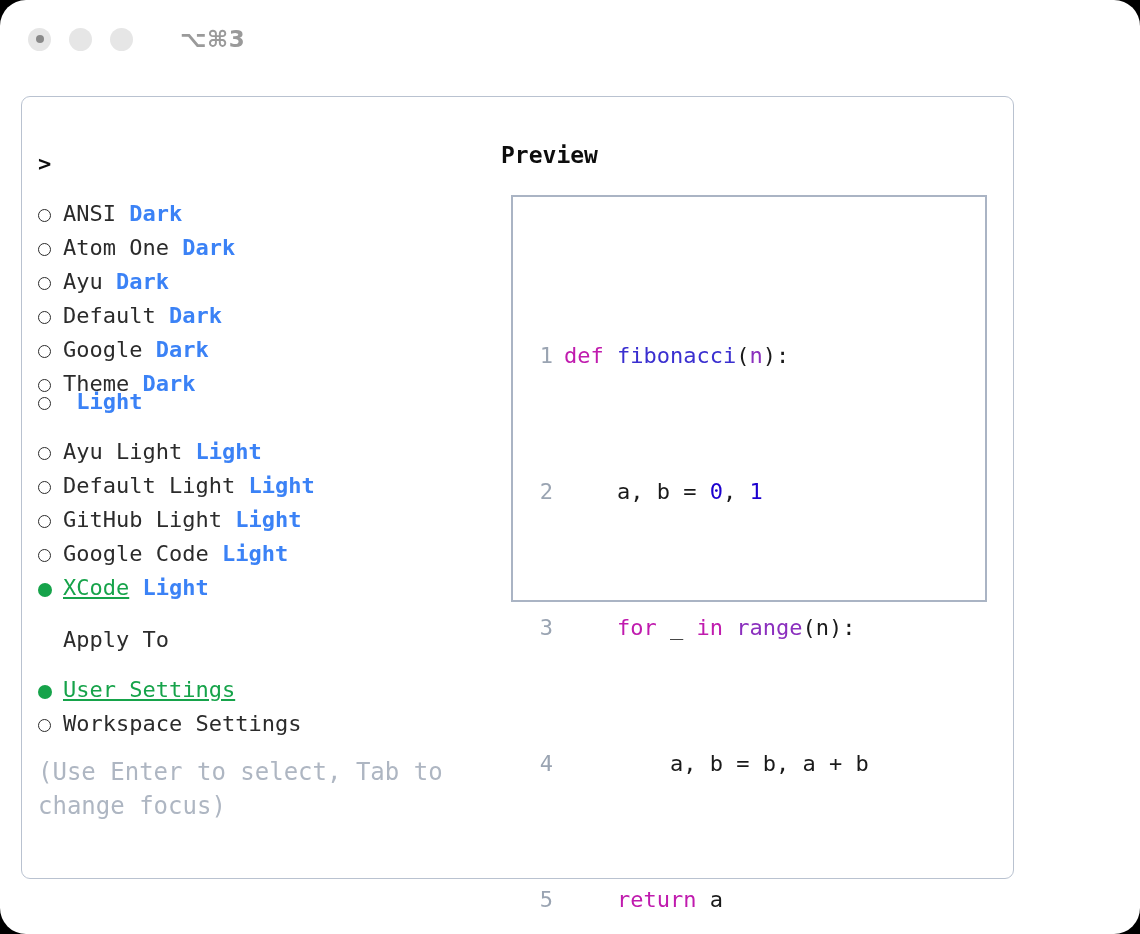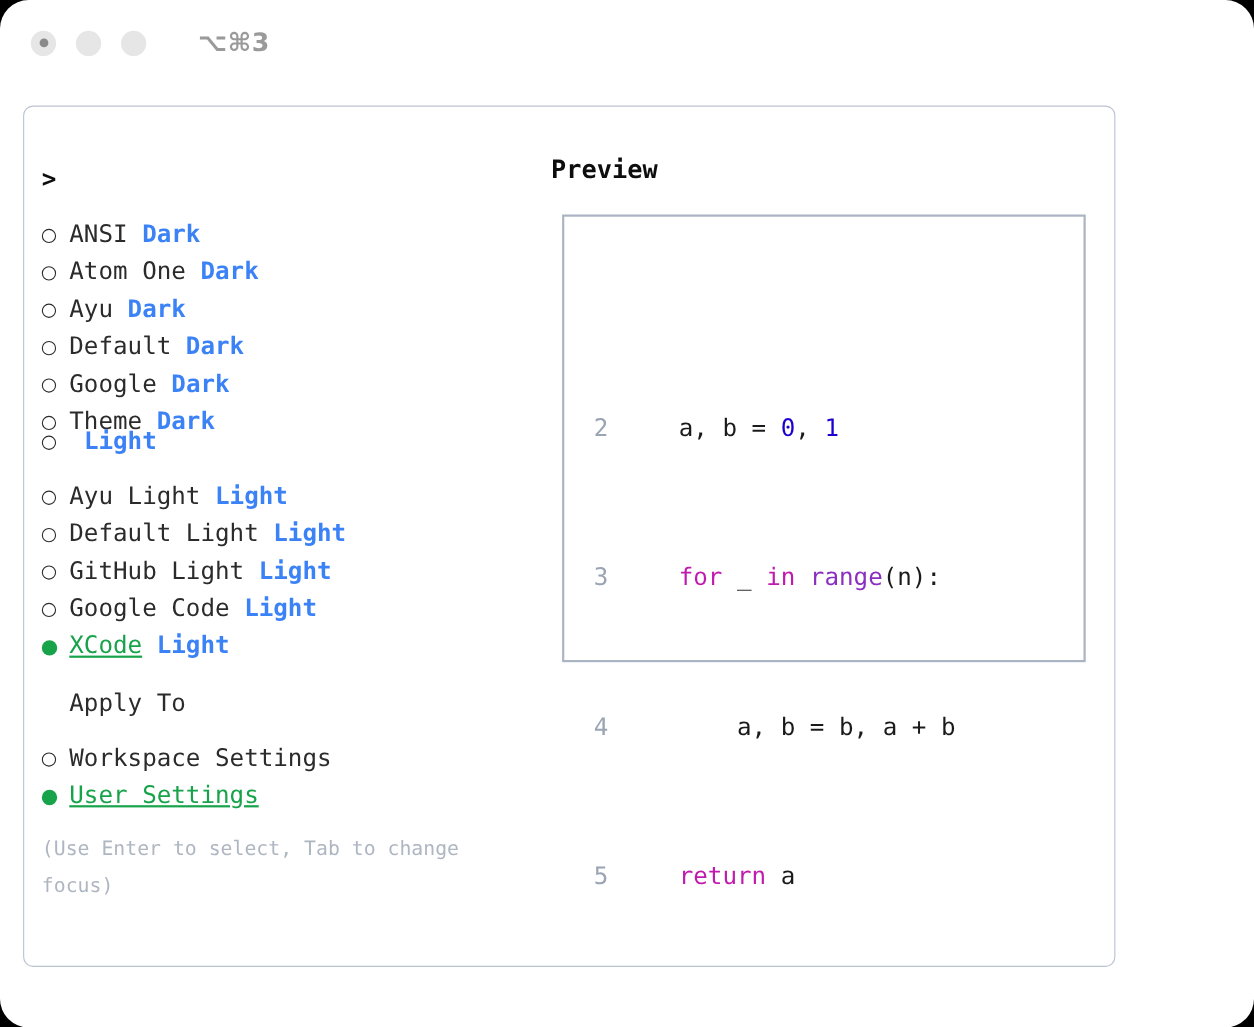--- a/index.html
+++ b/index.html
@@ -156,21 +156,21 @@
     margin-top: 34px;
     padding-left: 25px;
     font-size: 22px;
     line-height: 34px;
     color: #2b2b2b;
     white-space: pre;
   }
 
   .hint {
     margin-top: 30px;
-    font-size: 18px;
+    font-size: 24px;
     line-height: 34px;
     color: #aeb6c2;
     width: 420px;
   }
 
   
   .right-col {
     position: absolute;
     left: 479px;
     top: 41px;
@@ -274,35 +274,36 @@
         <div class="row">
           <span class="marker-bullet"><span class="ring"></span></span><span class="name">Google Code</span><span class="kind"> </span><span class="kind">Light</span>
         </div>
         <div class="row">
           <span class="marker-bullet"><span class="filled"></span></span><span class="name sel">XCode</span><span class="kind"> </span><span class="kind">Light</span>
         </div>
 
         <div class="section-label">Apply To</div>
 
         <div class="row">
+          <span class="marker-bullet"><span class="filled"></span></span><span class="name sel">User Settings</span>
+        </div>
+        <div class="row">
           <span class="marker-bullet"><span class="ring"></span></span><span class="name">Workspace Settings</span>
-        </div>
-        <div class="row">
-          <span class="marker-bullet"><span class="filled"></span></span><span class="name sel">User Settings</span>
         </div>
 
         <div class="hint">(Use Enter to select, Tab to change focus)</div>
       </div>
 
       <div class="right-col">
         <div class="preview-title">Preview</div>
 
         <div class="preview-box">
           <div class="code">
 
+            <span class="cline"><span class="ln">1</span><span class="kw">def </span><span class="fn">fibonacci</span><span class="pun">(</span><span class="var">n</span><span class="pun">):</span></span>
 
             <span class="cline"><span class="ln">2</span><span class="id">    a, b = </span><span class="num">0</span><span class="id">, </span><span class="num">1</span></span>
 
             <span class="cline"><span class="ln">3</span><span class="id">    </span><span class="kw">for</span><span class="id"> _ </span><span class="kw">in</span><span class="id"> </span><span class="var">range</span><span class="pun">(n):</span></span>
 
             <span class="cline"><span class="ln">4</span><span class="id">        a, b = b, a + b</span></span>
 
             <span class="cline"><span class="ln">5</span><span class="id">    </span><span class="kw">return</span><span class="id"> a</span></span>
 
             

